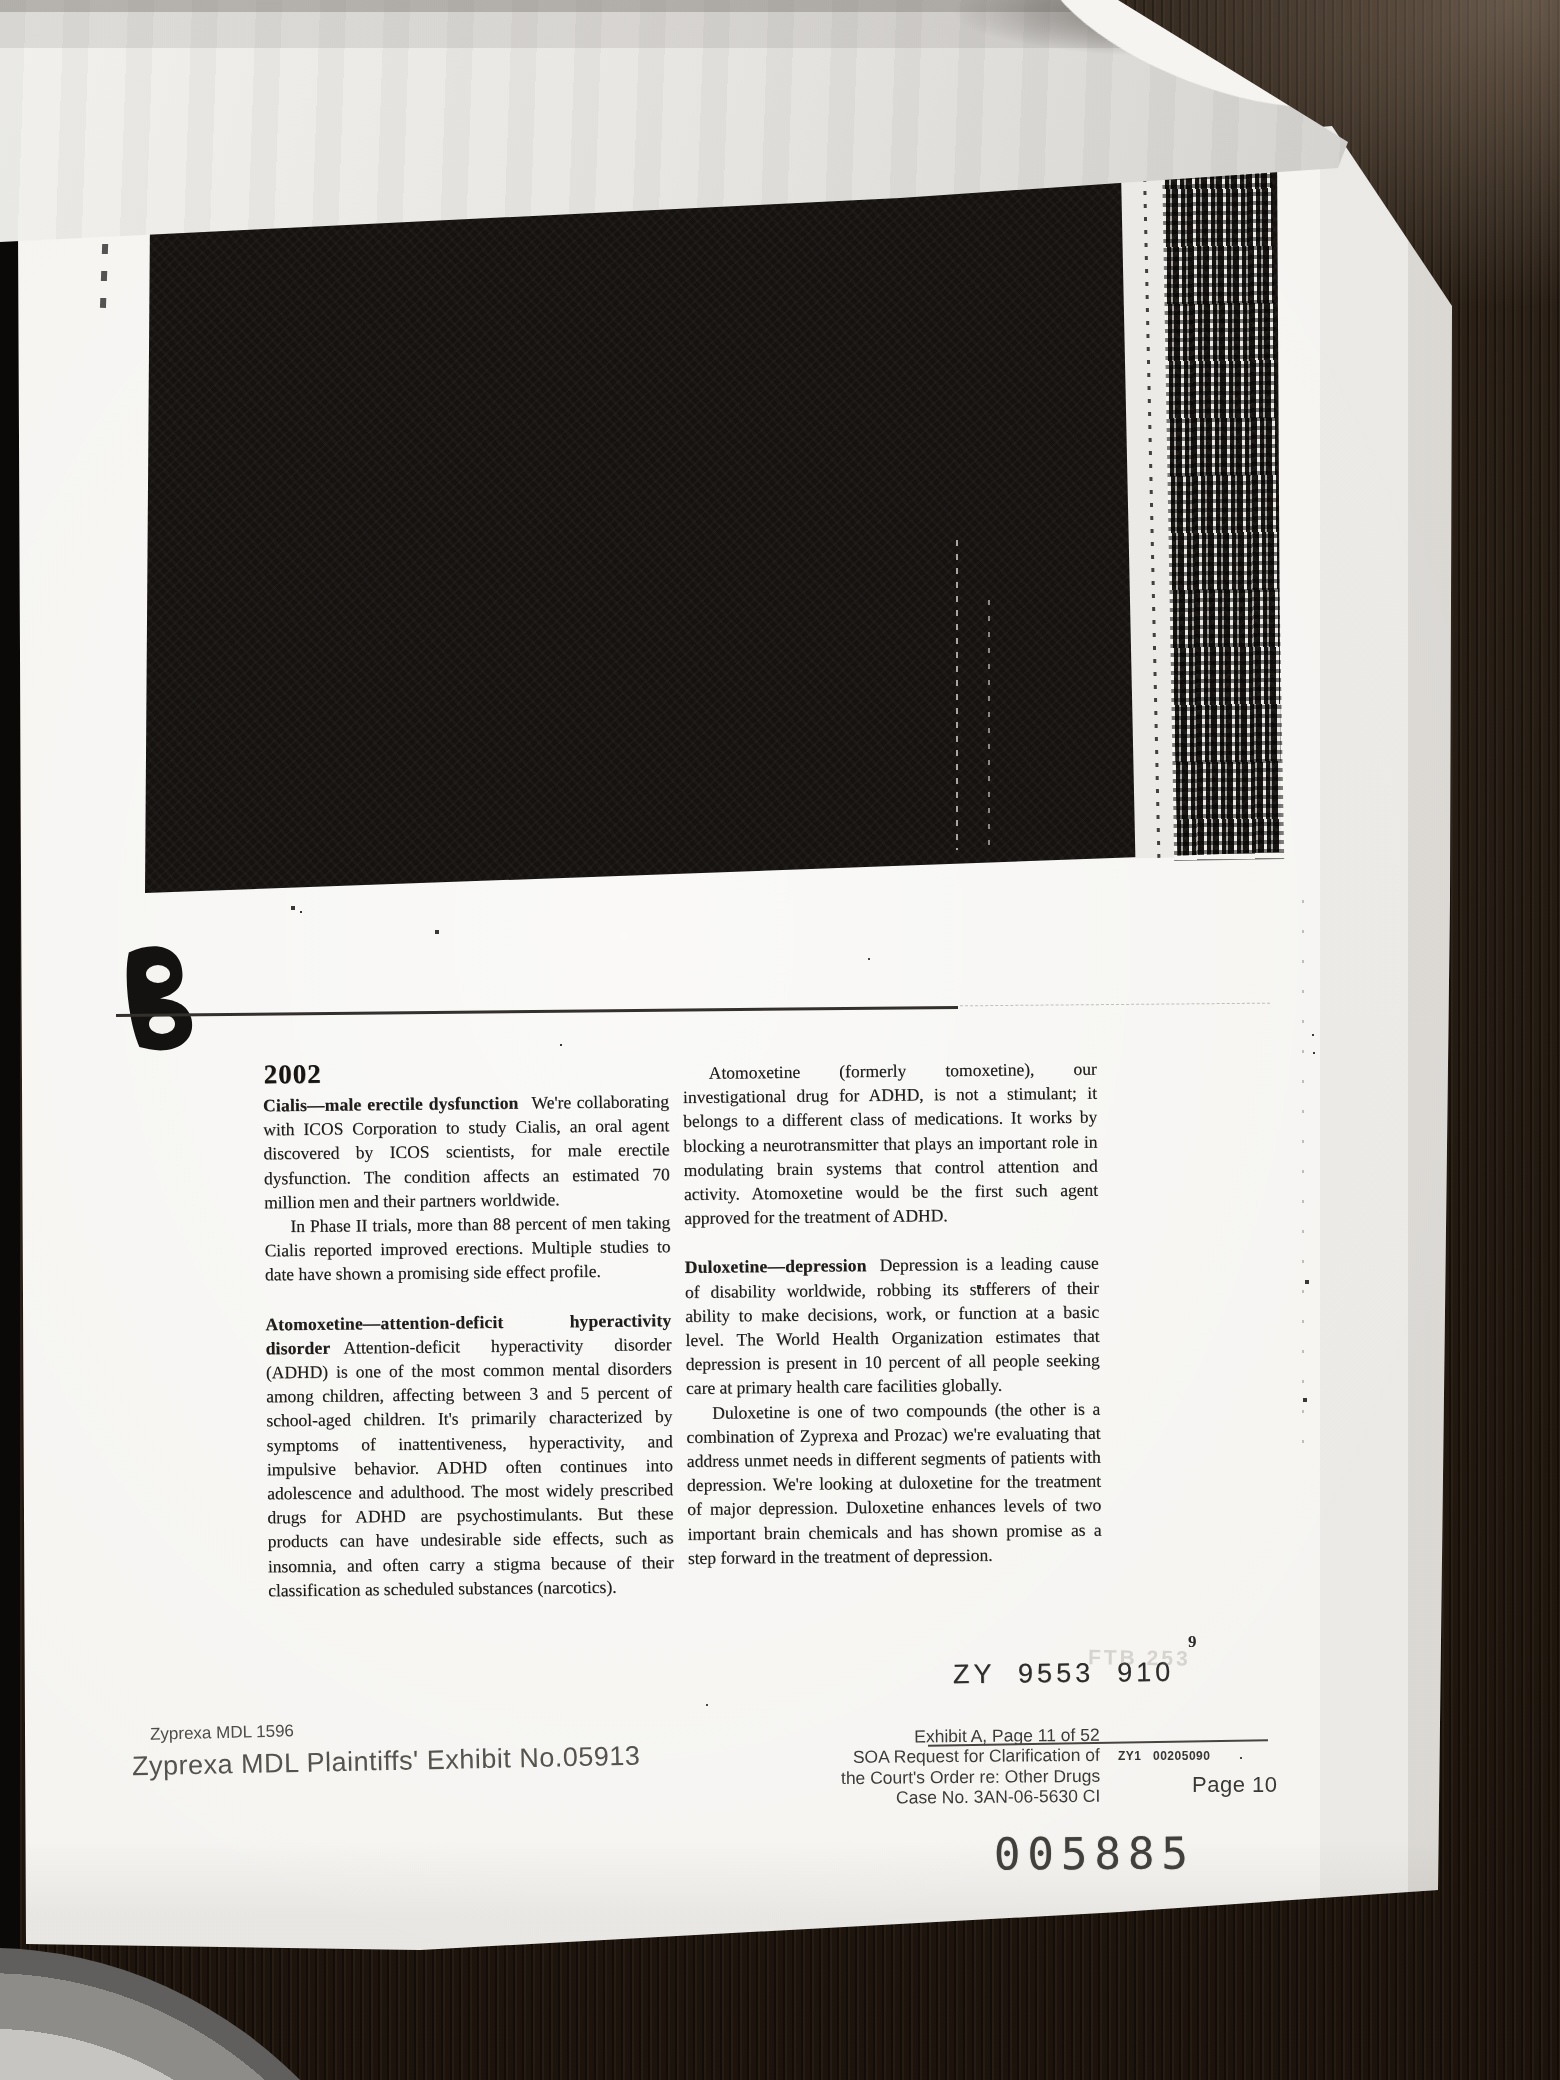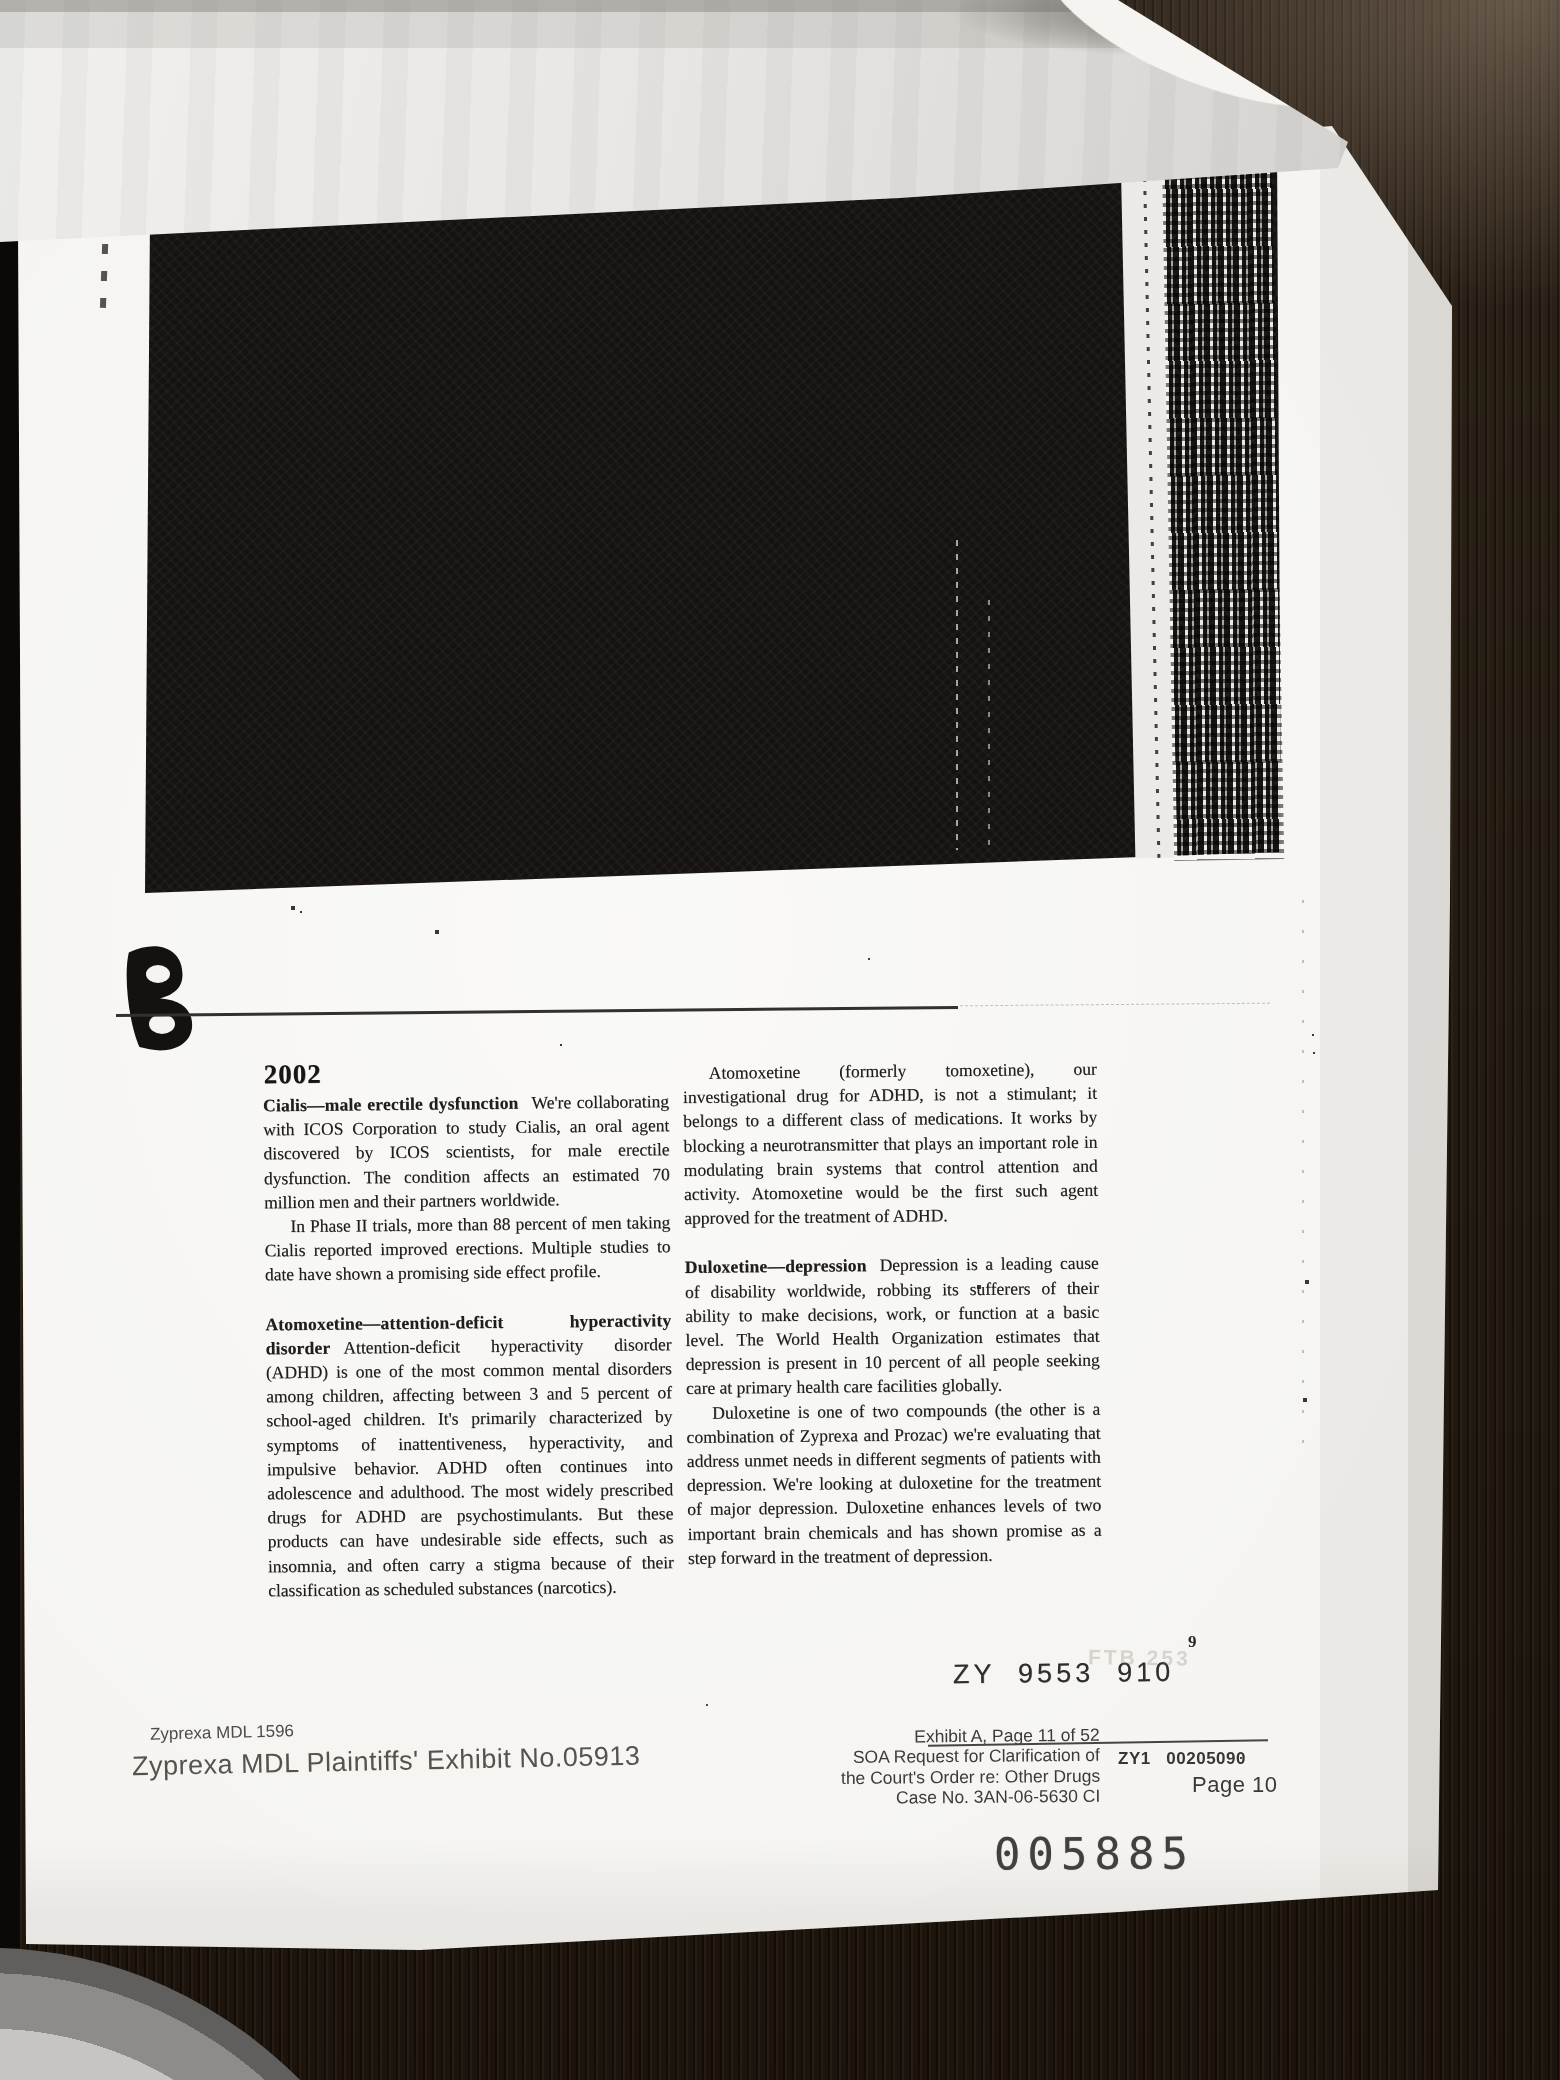--- a/index.html
+++ b/index.html
@@ -64,21 +64,21 @@
   .col b.runin{font-weight:700;padding-right:13px;letter-spacing:.2px;}
   
   .sans{font-family:"Liberation Sans",sans-serif;}
   .photo-bates{left:953px;top:1658px;font-size:27px;letter-spacing:4px;color:#2f2d2b;white-space:pre;
     transform:rotate(-.6deg);text-shadow:.4px .4px .6px rgba(47,45,43,.5);}
   .stray-9{left:1188px;top:1632px;font-weight:700;font-size:17px;color:#2b2927;}
   .ghost{left:1088px;top:1646px;font-weight:700;font-size:21px;letter-spacing:3px;color:rgba(128,118,110,.26);transform:rotate(.8deg);}
   .exhibit-block{left:818px;top:1726px;width:282px;text-align:right;font-size:17.5px;line-height:20.3px;
     color:#3d3b39;transform:rotate(-.5deg);}
   .strike{left:928px;top:1742px;width:340px;height:2px;background:#474441;transform:rotate(-.9deg);}
-  .bates-right{left:1118px;top:1749px;font-size:17px;font-weight:700;color:#383634;white-space:pre;letter-spacing:.5px;}
+  .bates-right{left:1118px;top:1749px;font-size:12px;font-weight:700;color:#383634;white-space:pre;letter-spacing:.5px;}
   .page-label{left:1192px;top:1772px;font-size:22px;color:#3a3836;letter-spacing:.5px;}
   .mdl-case{left:150px;top:1723px;font-size:17px;color:#4e4b48;transform:rotate(-1.4deg);}
   .mdl-exhibit{left:132px;top:1746px;font-size:27px;color:#56534e;letter-spacing:.5px;transform:rotate(-1.2deg);}
   .doc-stamp{left:994px;top:1828px;font-family:"DejaVu Sans Mono",monospace;font-size:44px;color:#42403d;
     letter-spacing:7px;transform:rotate(-.3deg);text-shadow:0 0 1px rgba(66,64,61,.55);}
   
   .speck-w{left:0;top:0;width:2px;height:2px;background:transparent;box-shadow:
     420px 330px 0 1px #e9e7e3, 300px 250px 0 #cfcdc9, 610px 700px 0 1px #e9e7e3,
     520px 480px 0 #d8d6d2, 830px 682px 0 2px #efedе9, 700px 380px 0 #d8d6d2,
     760px 850px 0 1px #e9e7e3, 260px 760px 0 #cfcdc9, 980px 300px 0 1px #e9e7e3,

